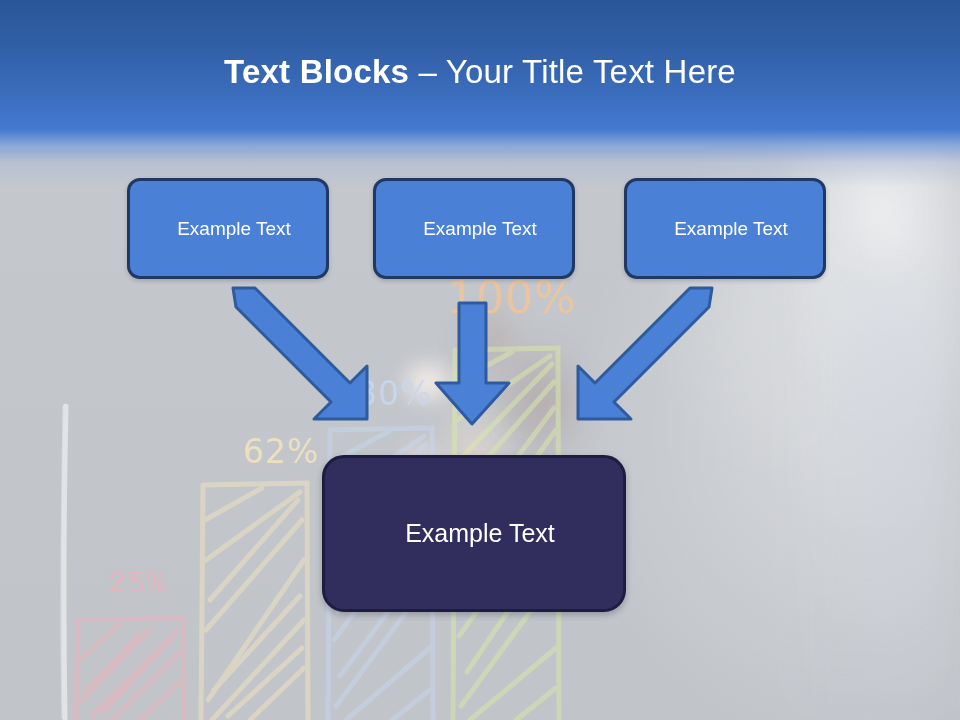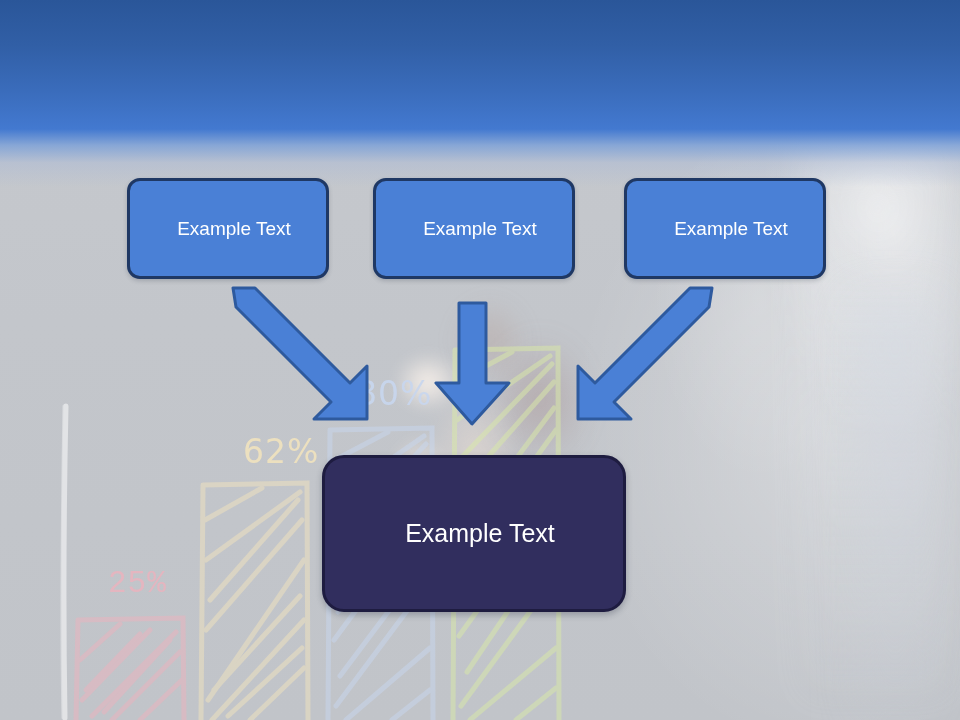--- a/index.html
+++ b/index.html
@@ -206,23 +206,25 @@
         <path d="M455 350 L 558 348 L 559 720 M455 350 L 453 720"></path>
         <path d="M457 420 L 550 356 M457 492 L 554 382 M459 564 L 556 430 M459 636 L 556 502 M461 706 L 556 576 M470 720 L 556 648 M516 720 L 556 688 M456 382 L 512 352"></path>
         <path d="M461 458 L 552 364 M463 530 L 554 408 M465 600 L 556 466 M467 672 L 556 540"></path>
       </g>
     </svg>
   </div>
 
   <div class="pct pct-25">25%</div>
   <div class="pct pct-65">62%</div>
   <div class="pct pct-80">80%</div>
+  <div class="pct pct-100">100%</div>
 
   <div class="banner"></div>
   <div class="banner-fade"></div>
+  <div class="slide-title"><span class="strong">Text Blocks</span><span> – </span><span>Your Title Text Here</span></div>
 
   <div class="arrows">
     <svg width="960" height="720" viewBox="0 0 960 720" xmlns="http://www.w3.org/2000/svg">
 
       <polygon fill="#4a80d6" stroke="#2e5a9e" stroke-width="3" stroke-linejoin="round" points="233,288 255,288 350,383 367,366 367,419 314,419 331,402 236,307 236,307"></polygon>
 
       <polygon fill="#4a80d6" stroke="#2e5a9e" stroke-width="3" stroke-linejoin="round" points="459,303 486,303 486,383 509,383 472,424 436,383 459,383"></polygon>
 
       <polygon fill="#4a80d6" stroke="#2e5a9e" stroke-width="3" stroke-linejoin="round" points="712,288 690,288 595,383 578,366 578,419 631,419 614,402 709,307"></polygon>
     </svg>

